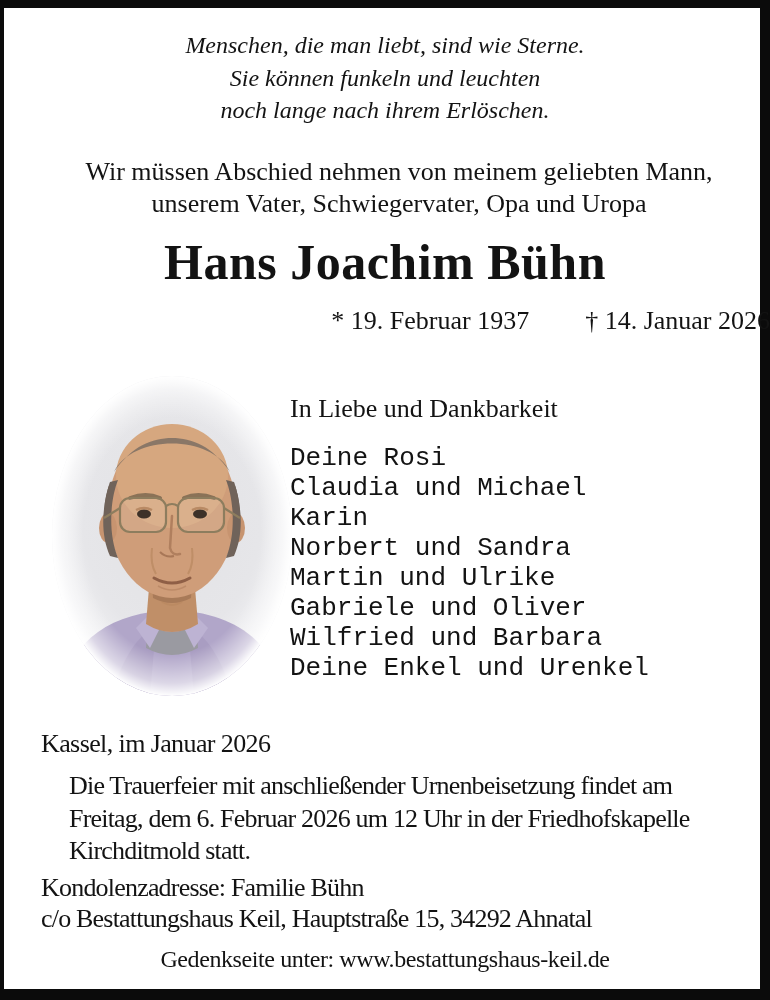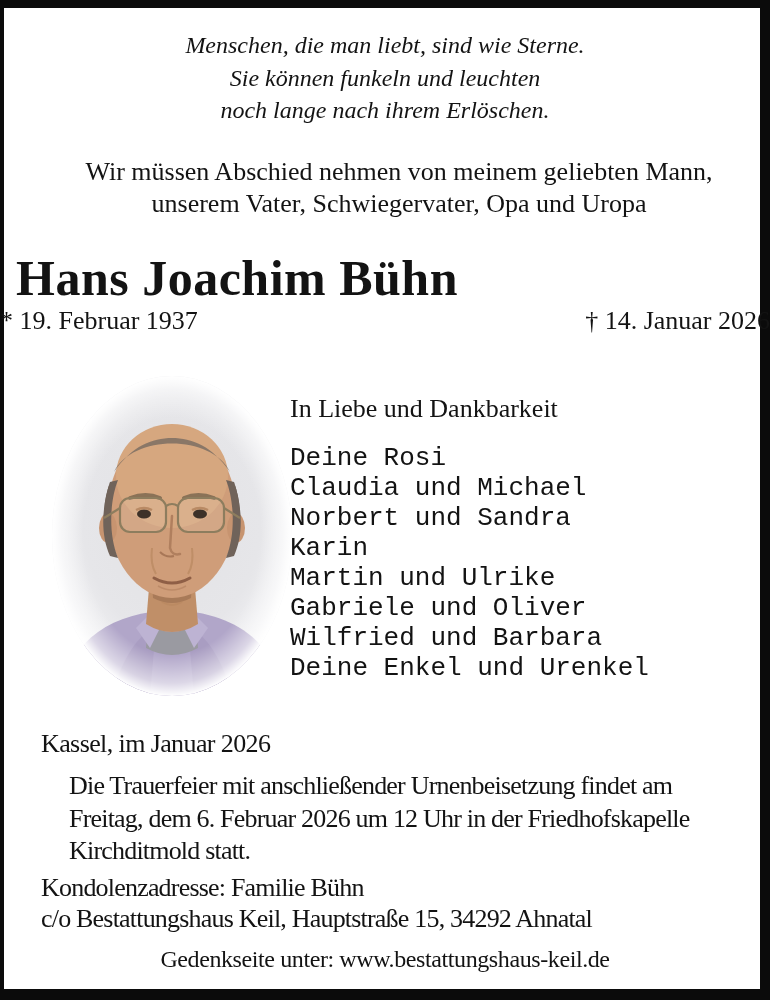--- a/index.html
+++ b/index.html
@@ -22,27 +22,27 @@
     position: absolute; top: 29px; left: 0; right: 0;
     text-align: center; font-style: italic;
     font-size: 24px; line-height: 32.5px;
   }
   .intro {
     position: absolute; top: 156px; left: 0; right: 0;
     text-align: center; font-size: 26px; line-height: 32px; margin-left: 28px;
   }
   .deceased-name {
     position: absolute; top: 233px; left: 0; right: 0;
-    text-align: left; font-weight: bold;
+    text-align: center; font-weight: bold;
     font-size: 50px; letter-spacing: 0.5px;
-    margin: 16px;
+    margin: 0;
   }
   .dates {
     position: absolute; top: 306px; left: 0; right: 0;
-    display: flex; justify-content: space-between; gap: 56px;
+    display: flex; justify-content: flex-end; gap: 56px;
     font-size: 26px;
   }
   .photo {
     position: absolute; left: 52px; top: 376px;
     width: 240px; height: 320px; margin: 0;
   }
   .photo svg { display: block; width: 100%; height: 100%; }
   .mourners {
     position: absolute; left: 290px; top: 394px; width: 430px;
     text-align: left; font-size: 26px;
@@ -170,22 +170,22 @@
     </g>
 
     <ellipse cx="120" cy="160" rx="120" ry="160" fill="url(#vignette)"></ellipse>
   </svg>
 </figure>
 
 <div class="mourners">
   <p class="heading">In Liebe und Dankbarkeit</p>
   <div class="mourner">Deine Rosi</div>
   <div class="mourner">Claudia und Michael</div>
+  <div class="mourner">Karin</div>
   <div class="mourner">Norbert und Sandra</div>
-  <div class="mourner">Karin</div>
   <div class="mourner">Martin und Ulrike</div>
   <div class="mourner">Gabriele und Oliver</div>
   <div class="mourner">Wilfried und Barbara</div>
   <div class="mourner">Deine Enkel und Urenkel</div>
 </div>
 
 <div class="dateline">Kassel, im Januar 2026</div>
 
 <div class="funeral">
   <div>Die Trauerfeier mit anschließender Urnenbeisetzung findet am</div>

